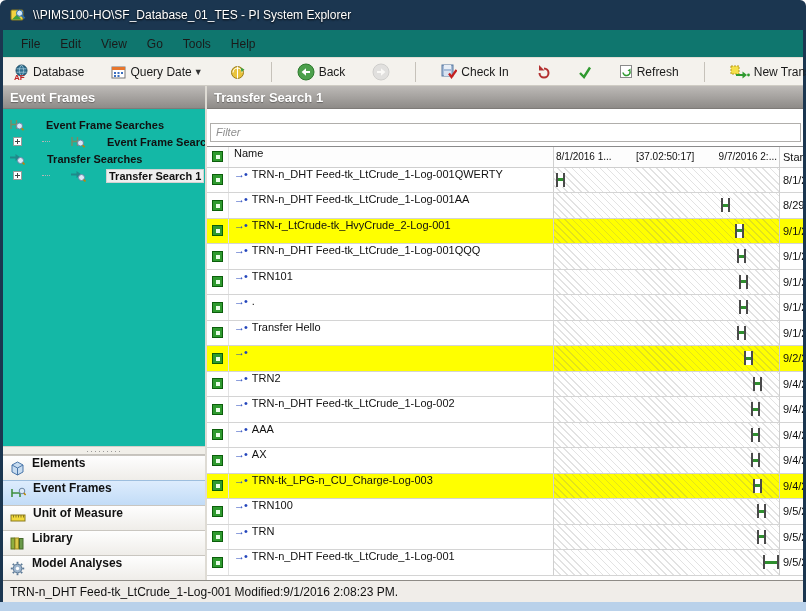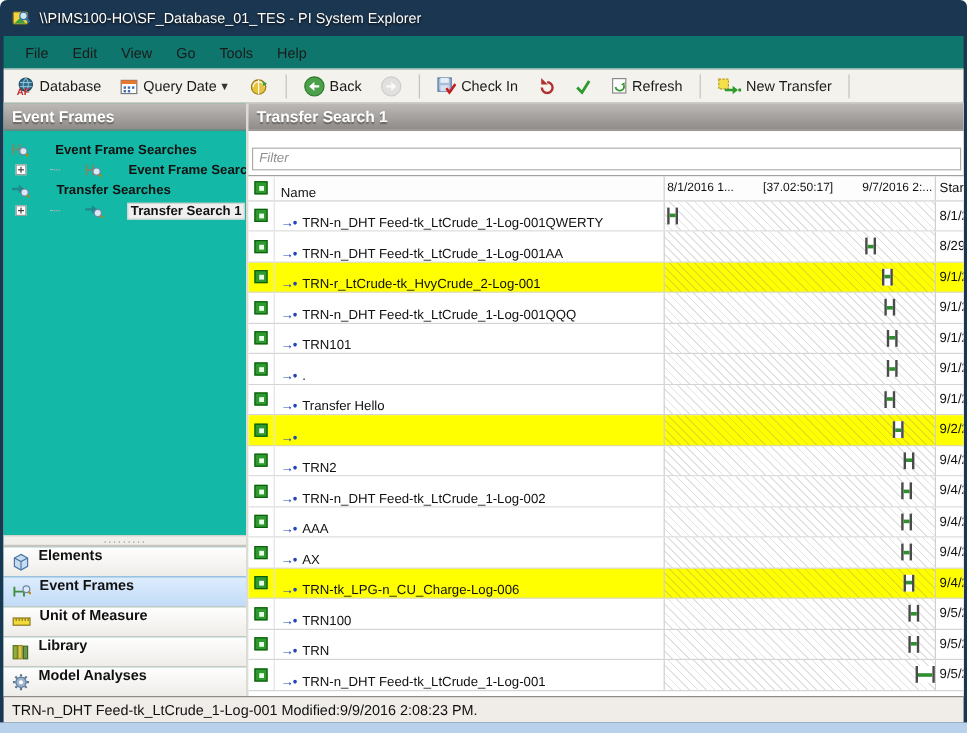--- a/index.html
+++ b/index.html
@@ -9,21 +9,21 @@
 
   
   .titlebar { height:30px; display:flex; align-items:center; gap:7px; padding:0 10px; color:#fff; font-size:12px; flex:none; }
   .titlebar .ttl { text-shadow:0 1px 2px #000; }
 
   
   .menubar { height:28px; background:#0f766e; display:flex; align-items:center; padding-left:8px; font-size:12px; color:#1a1a1a; border-bottom:1px solid #e2ded6; flex:none; margin:0 3px; }
   .menu-item { padding:4px 10px; cursor:default; }
 
   
-  .toolbar { height:28px; background:#f4f2ed; display:flex; align-items:center; padding:0 5px; font-size:12px; border-bottom:1px solid #cfccc4; gap:6px; flex:none; margin:0 3px; }
+  .toolbar { height:28px; background:#f4f2ed; display:flex; align-items:center; padding:0 5px; font-size:12px; border-bottom:1px solid #cfccc4; gap:17px; flex:none; margin:0 3px; }
   .tbtn { display:flex; align-items:center; gap:4px; padding:2px 5px; border-radius:2px; white-space:nowrap; color:#1a1a1a; }
   .tbtn.disabled { opacity:.55; }
   .tsep { width:1px; height:20px; background:#c6c2ba; margin:0 3px; flex:none; }
   .caret { font-size:9px; color:#333; margin-left:-2px; }
   .ticon { display:inline-flex; align-items:center; justify-content:center; }
 
   
   .content { flex:1; display:flex; min-height:0; margin:0 3px; background:#f1efe9; }
 
   .left-panel { width:204px; flex:none; display:flex; flex-direction:column; background:#14b8a6; border-right:2px solid #dedbd4; }
@@ -45,21 +45,21 @@
   .nav-item.sel { background:linear-gradient(#ddecfd,#c2dcf7); border-top:1px solid #9dbede; }
 
   .main-panel { flex:1; display:flex; flex-direction:column; background:#fff; min-width:0; }
   .filter-wrap { margin:13px 2px 4px 3px; flex:none; }
   .filter-input { width:100%; height:19px; border:1px solid #b0aeab; font-size:11px; padding:0 5px; background:#fff; font-family:"Liberation Sans",sans-serif; }
   .filter-input::placeholder { color:#8f8f8f; font-style:italic; }
 
   .table { flex:1; display:flex; flex-direction:column; border-top:1px solid #8a8a8a; min-height:0; }
   .thead { height:21px; flex:none; display:flex; align-items:center; font-size:11px; color:#111; background:#fdfdfd; border-bottom:1px solid #cfcfcf; }
   .c-icon { width:22px; flex:none; display:flex; align-items:center; justify-content:center; border-right:1px solid #e3e3e3; height:100%; }
-  .c-name { flex:1; min-width:0; display:flex; align-items:flex-end; gap:5px; padding-left:5px; border-right:1px solid #cfcfcf; height:100%; white-space:nowrap; overflow:hidden; }
+  .c-name { flex:1; min-width:0; display:flex; align-items:flex-start; gap:5px; padding-left:5px; border-right:1px solid #cfcfcf; height:100%; white-space:nowrap; overflow:hidden; }
   .c-time { width:226px; flex:none; position:relative; border-right:1px solid #cfcfcf; height:100%; }
   .thead .c-time { display:flex; justify-content:space-between; align-items:center; font-size:10px; padding:0 2px; }
   .c-start { width:23px; flex:none; padding-left:3px; display:flex; align-items:center; white-space:nowrap; overflow:hidden; height:100%; }
 
   .tbody { flex:1; overflow:hidden; }
   .trow { height:25.5px; display:flex; border-bottom:1px solid #d4d4d4; font-size:11px; color:#111; align-items:stretch; background:#fff; }
   .trow.hl { background:#ffff00; }
   .trow .c-time { background-image:repeating-linear-gradient(45deg, rgba(0,0,0,0) 0px, rgba(0,0,0,0) 4px, rgba(125,125,125,.22) 4px, rgba(125,125,125,.22) 5px); }
   .gicon { width:11px; height:11px; border:1px solid #0b5e0b; background:#2f9a2f; position:relative; flex:none; }
   .gicon::after { content:""; position:absolute; left:3px; top:3px; width:4px; height:4px; background:#eaffe8; }
@@ -521,21 +521,21 @@
                 </div>
               </div>
               <div class="c-start">9/4/2</div>
             </div>
             <div class="trow hl">
               <div class="c-icon">
                 <span class="gicon"></span>
               </div>
               <div class="c-name">
                 <span class="arrow-ic">→•</span>
-                <span>TRN-tk_LPG-n_CU_Charge-Log-006</span>
+                <span>TRN-tk_LPG-n_CU_Charge-Log-003</span>
               </div>
               <div class="c-time">
                 <div class="marker" style="left: 198.9px; width: 9px;">
                   <div class="mid"></div>
                 </div>
               </div>
               <div class="c-start">9/4/2</div>
             </div>
             <div class="trow">
               <div class="c-icon">
@@ -582,17 +582,17 @@
               </div>
               <div class="c-start">9/5/2</div>
             </div>
           </div>
       </div>
     </div>
 
   </div>
 
   <div class="statusbar">
-    <span>TRN-n_DHT Feed-tk_LtCrude_1-Log-001  Modified:9/9/2016 2:08:23 PM.</span>
+    <span>TRN-n_DHT Feed-tk_LtCrude_1-Log-001  Modified:9/1/2016 2:08:23 PM.</span>
   </div>
   <div class="bottomstrip"></div>
 
 </div>
 
 </body></html>

